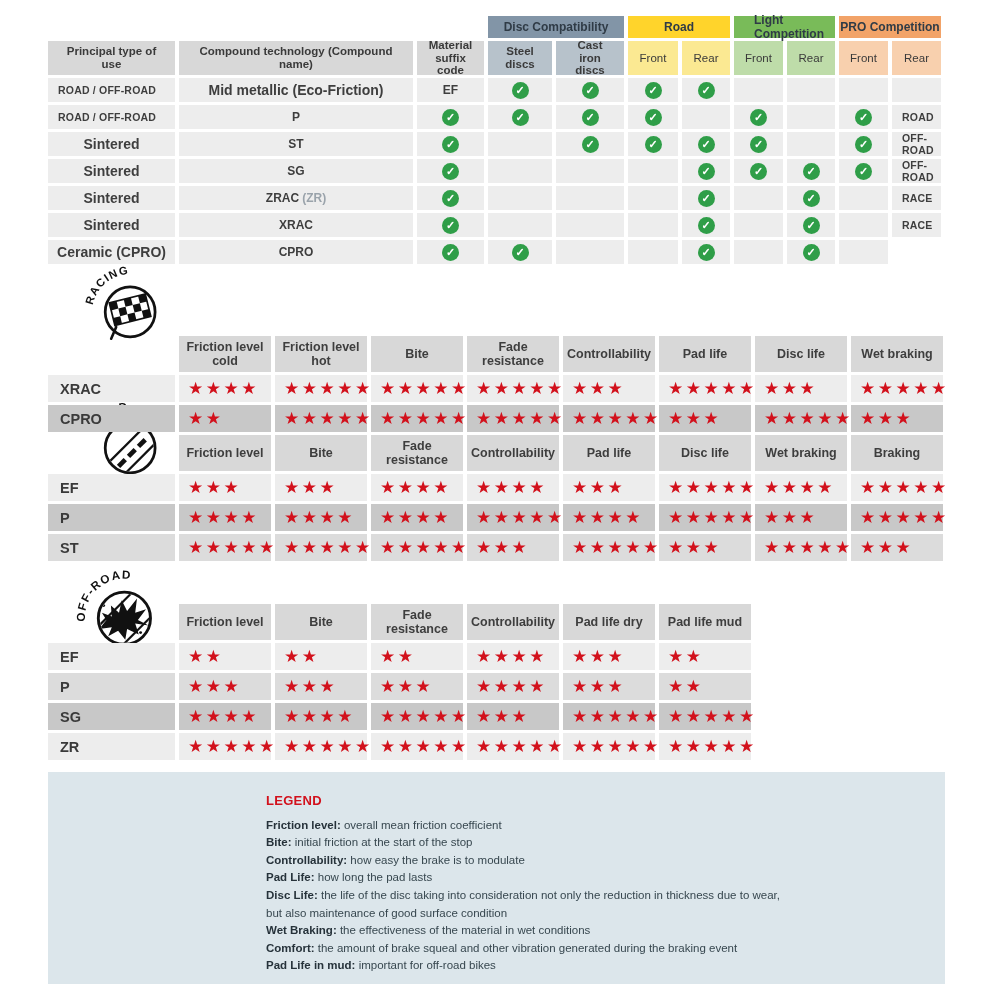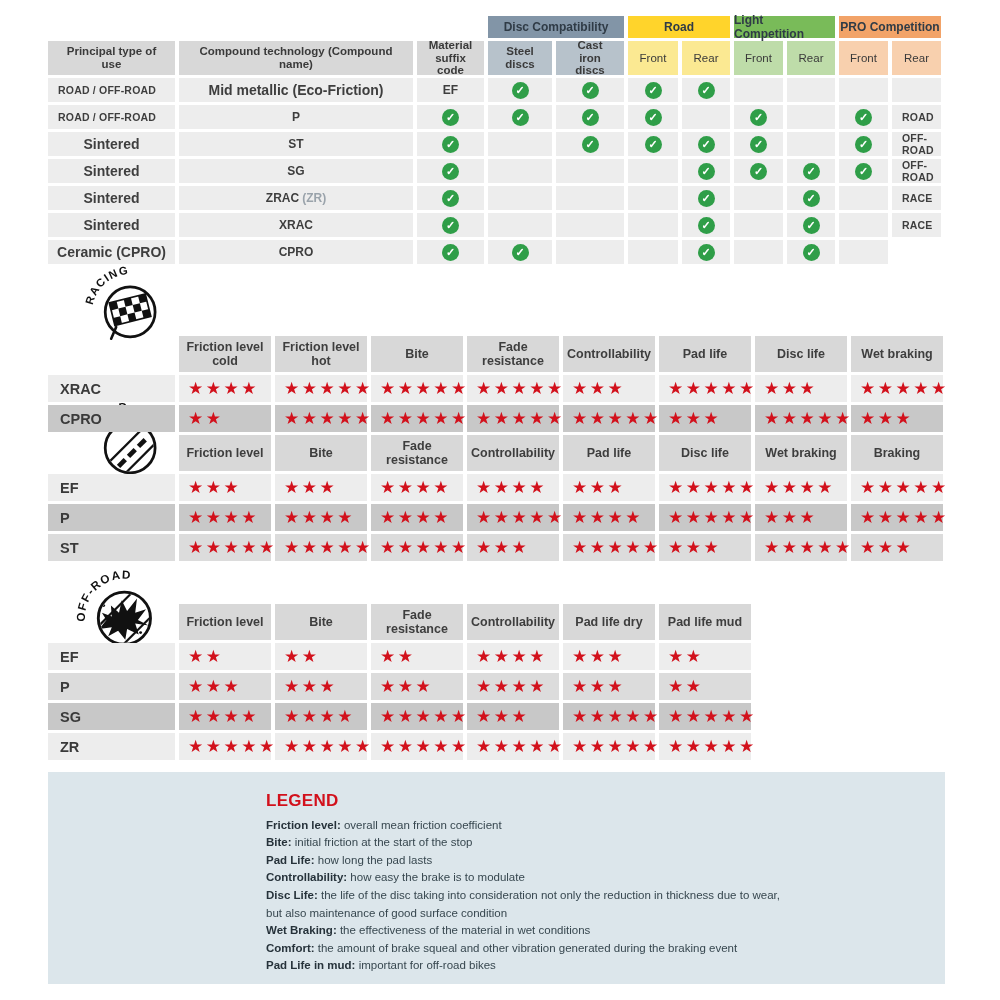--- a/index.html
+++ b/index.html
@@ -31,33 +31,33 @@
            color:var(--star,#d2111c);line-height:1;}
 
   
   .sicon{position:absolute;}
   .sicon text{font-family:"Liberation Sans",sans-serif;font-size:13px;font-weight:bold;
               fill:#111;letter-spacing:1.5px;}
 
   
   .legend{position:absolute;left:48px;top:772px;width:902px;height:212px;background:var(--legend-bg,#dce6eb);}
   .legend-inner{position:absolute;left:218px;top:20px;font-size:11.5px;color:#37474f;line-height:17.6px;}
-  .legend-title{color:var(--star,#d2111c);font-size:17px;font-weight:bold;margin-bottom:7px;letter-spacing:.3px;}
+  .legend-title{color:var(--star,#d2111c);font-size:13px;font-weight:bold;margin-bottom:7px;letter-spacing:.3px;}
   .legend-item b{color:#26323a;}
 </style>
 </head>
 <body>
 
 <div class="canvas">
 
   <div class="compat">
       <div class="cell blank" style="grid-column: span 3;"></div>
       <div class="cell c-group" style="background: rgb(130, 149, 167); grid-column: span 2;">Disc Compatibility</div>
       <div class="cell c-group" style="background: rgb(255, 212, 43); grid-column: span 2;">Road</div>
-      <div class="cell c-group" style="background: rgb(121, 187, 89); grid-column: span 2;">Light Competition</div>
+      <div class="cell c-group" style="background: rgb(121, 187, 89); grid-column: span 2; padding-left: 20px;">Light Competition</div>
       <div class="cell c-group" style="background: rgb(242, 163, 104); grid-column: span 2;">PRO Competition</div>
       <div class="cell c-head" style="background: rgb(216, 216, 216);">Principal type of use</div>
       <div class="cell c-head" style="background: rgb(216, 216, 216);">Compound technology (Compound name)</div>
       <div class="cell c-head" style="background: rgb(216, 216, 216);">Material suffix code</div>
       <div class="cell c-head" style="background: rgb(183, 194, 203);">Steel discs</div>
       <div class="cell c-head" style="background: rgb(183, 194, 203);">Cast iron discs</div>
       <div class="cell c-head normal" style="background: rgb(251, 233, 146);">Front</div>
       <div class="cell c-head normal" style="background: rgb(251, 233, 146);">Rear</div>
       <div class="cell c-head normal" style="background: rgb(190, 220, 169);">Front</div>
       <div class="cell c-head normal" style="background: rgb(190, 220, 169);">Rear</div>
@@ -380,22 +380,22 @@
       <div class="cell r-stars" style="background: rgb(237, 237, 237);">★★★★★</div>
       <div class="cell r-stars" style="background: rgb(237, 237, 237);">★★★★★</div>
     </div>
 
   <div class="legend">
     <div class="legend-inner">
       <div class="legend-title">LEGEND</div>
       <div>
           <div class="legend-item"><b>Friction level: </b>overall mean friction coefficient</div>
           <div class="legend-item"><b>Bite: </b>initial friction at the start of the stop</div>
+          <div class="legend-item"><b>Controllability: </b>how easy the brake is to modulate</div>
           <div class="legend-item"><b>Pad Life: </b>how long the pad lasts</div>
-          <div class="legend-item"><b>Controllability: </b>how easy the brake is to modulate</div>
           <div class="legend-item"><b>Disc Life: </b>the life of the disc taking into consideration not only the reduction in thickness due to wear,</div>
           <div class="legend-item">but also maintenance of good surface condition</div>
           <div class="legend-item"><b>Wet Braking: </b>the effectiveness of the material in wet conditions</div>
           <div class="legend-item"><b>Comfort: </b>the amount of brake squeal and other vibration generated during the braking event</div>
           <div class="legend-item"><b>Pad Life in mud: </b>important for off-road bikes</div>
         </div>
     </div>
   </div>
 
 </div>

